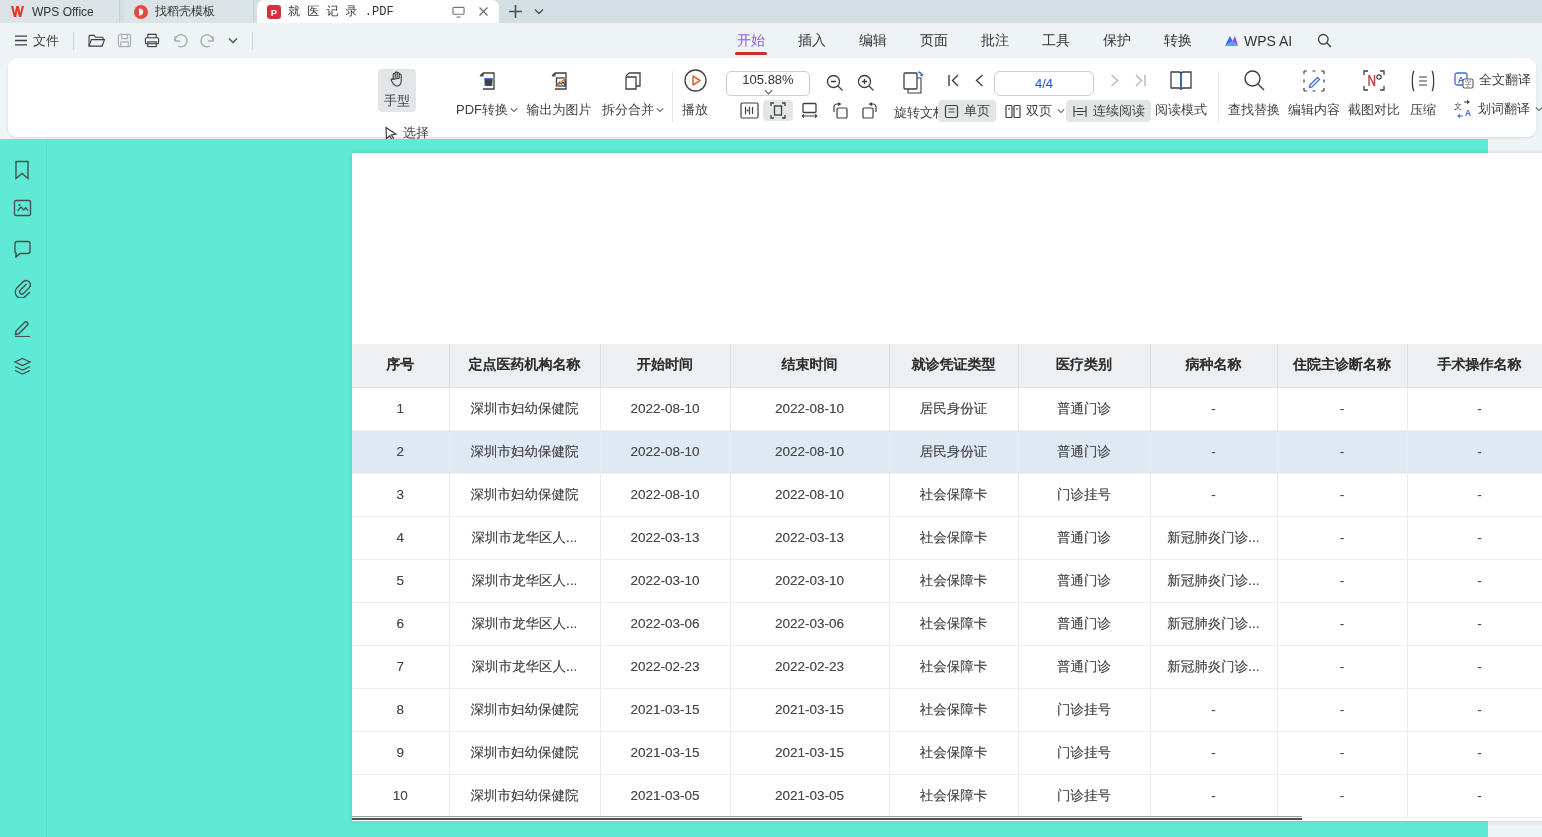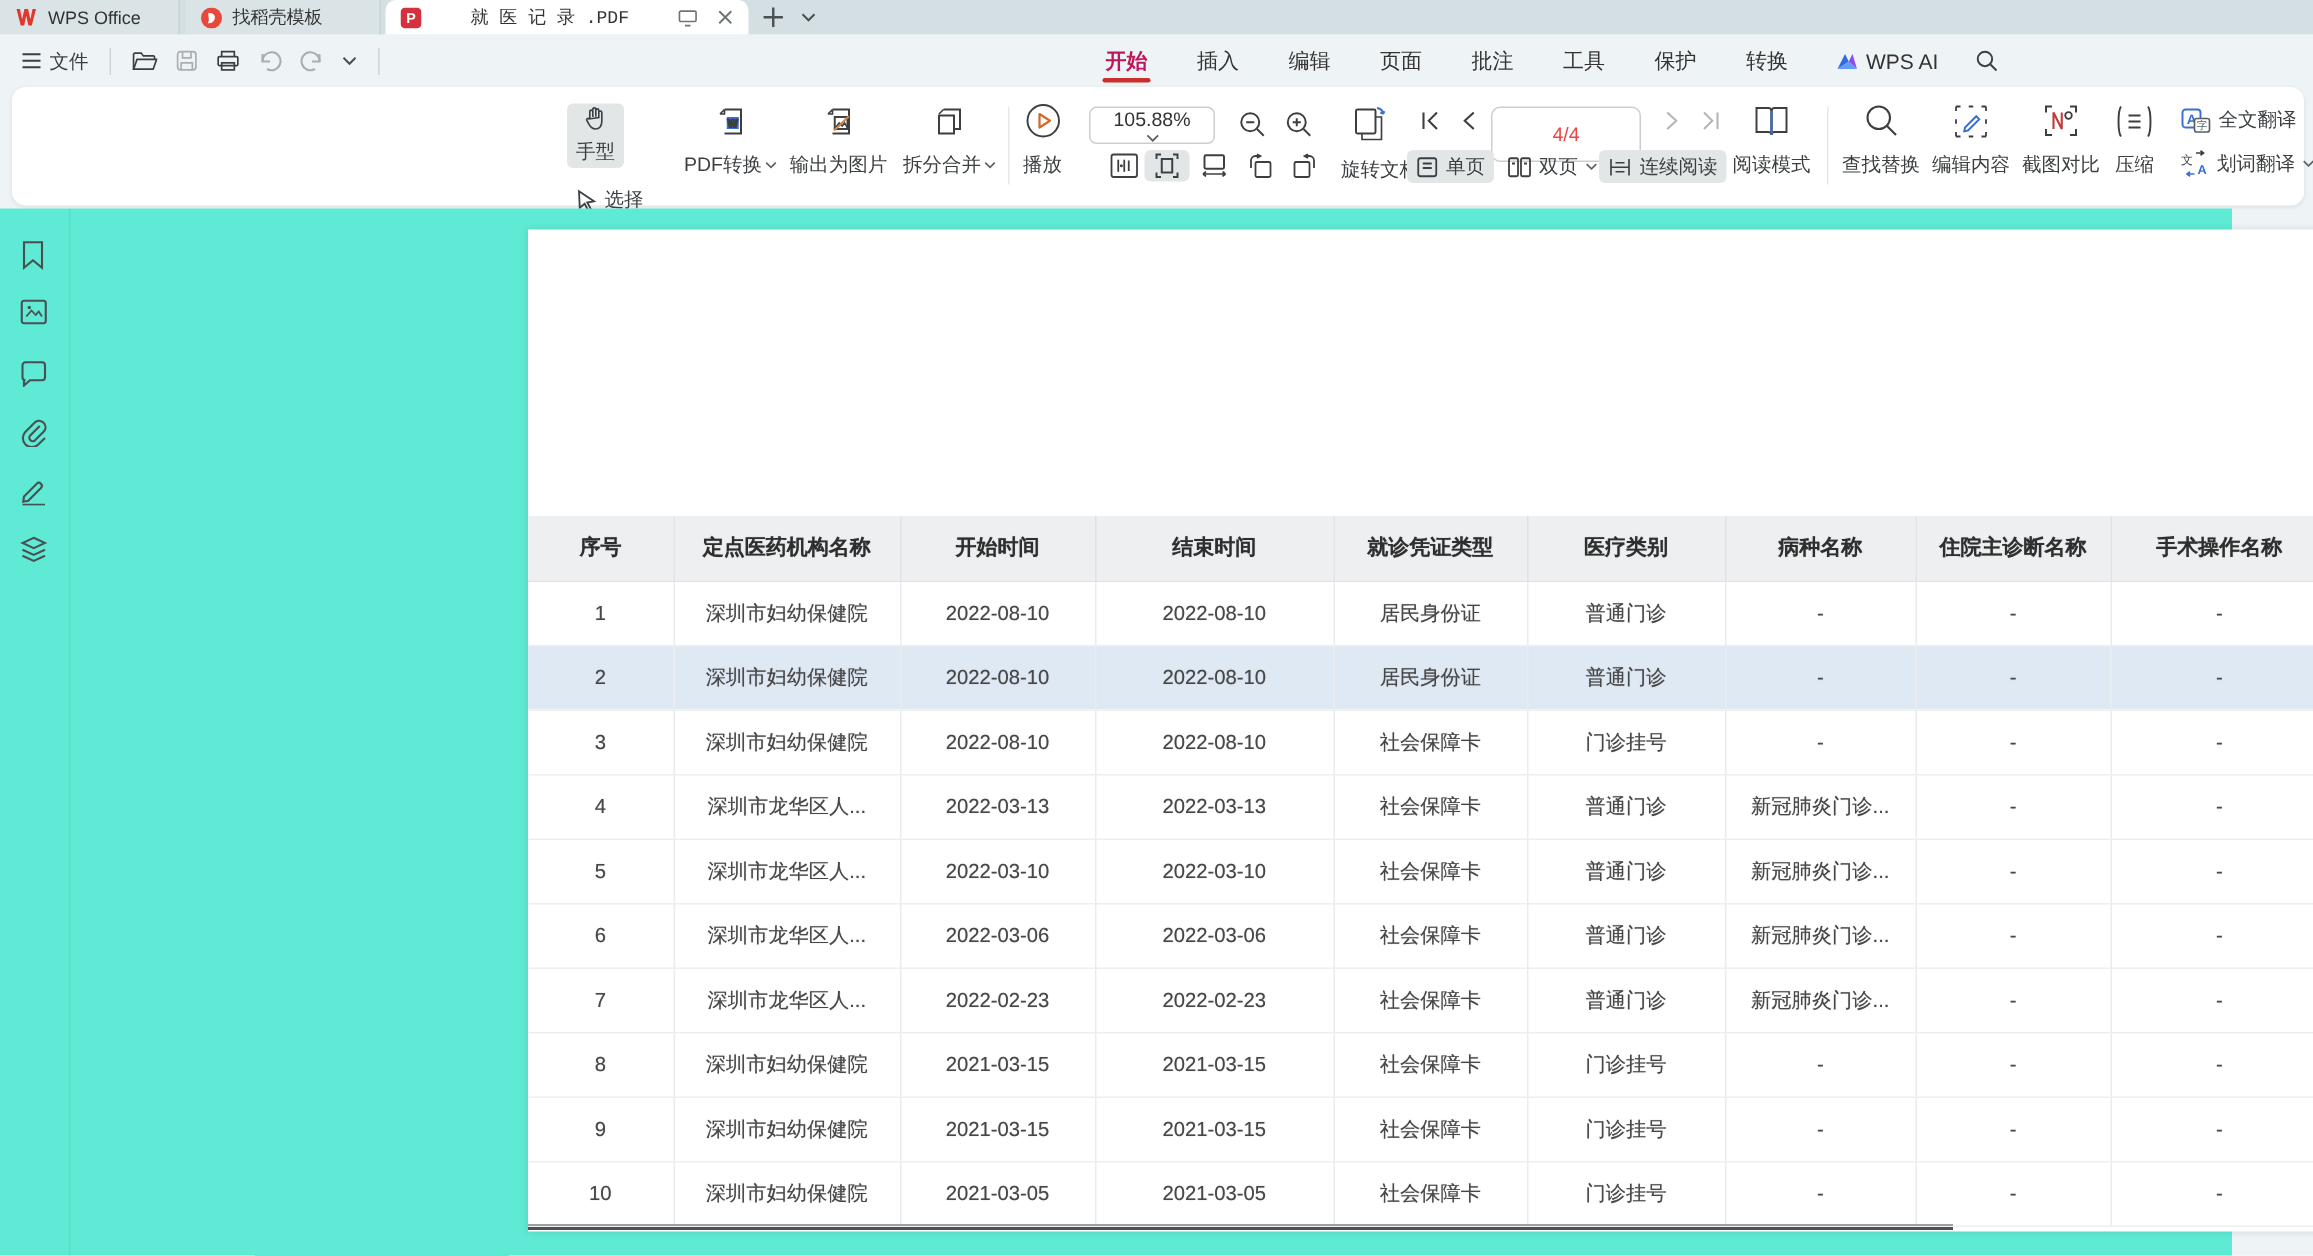--- a/index.html
+++ b/index.html
@@ -6,49 +6,49 @@
   html,body { width:1542px; height:837px; overflow:hidden;
     font-family:"Liberation Sans","DejaVu Sans",sans-serif; background:#eef3f5; }
   svg { display:block; }
 
   
   .tabbar { position:absolute; left:0; top:0; width:1542px; height:23px; background:#d3dfe3; }
   .tab { position:absolute; top:0; height:23px; display:flex; align-items:center; gap:7px;
          padding:0 10px; font-size:12px; color:#333; cursor:default; }
   .tab.inactive { background:#dae3e6; border-right:1px solid #c6d2d6; }
   .tab.active { background:#fff; border-radius:7px 7px 0 0; }
-  .tab-title { white-space:nowrap;text-align:center; }
+  .tab-title { white-space:nowrap; }
   .tabbar-btn { position:absolute; top:0; height:23px; display:flex; align-items:center; color:#555; }
 
   
   .quickrow { position:absolute; left:0; top:23px; width:1542px; height:35px; background:#eef3f5; }
   .qgroup { position:absolute; top:0; height:35px; display:flex; align-items:center; }
   .qbtn { display:flex; align-items:center; gap:5px; padding:4px 6px; border-radius:4px; color:#3c3f41; font-size:13px; }
   .qdiv { width:1px; height:18px; background:#ccd5d8; margin:0 8px; }
   .dim  { opacity:.38; }
   .menu { position:absolute; left:735px; top:0; height:35px; display:flex; align-items:center; gap:29px; font-size:14px; color:#333; }
   .menu-item { position:relative; padding:7px 2px; cursor:default; }
-  .menu-item.active { color:#be185d; font-weight:700; }
+  .menu-item.active { color:#8b5cf6; font-weight:400; }
   .menu-item.active::after { content:""; position:absolute; left:0; right:0; bottom:2px; height:3px; background:#c9302c; border-radius:2px; }
   .menu-ai { display:flex; align-items:center; gap:5px; font-size:14px; color:#333; }
 
   
   .ribbon { position:absolute; left:8px; top:58px; width:1528px; height:79px; background:#fff;
             border-radius:9px; box-shadow:0 1px 3px rgba(40,60,70,.10); }
   .rb { position:absolute; display:flex; align-items:center; gap:5px; font-size:13px; color:#3c3f41;
         padding:2px 6px; border-radius:4px; white-space:nowrap; }
   .rb.sel { background:#e3e6e7; }
   .t-col { position:absolute; top:9px; display:flex; flex-direction:column; align-items:center; width:78px; }
   .t-col .cap { font-size:13px; color:#3c3f41; margin-top:7px; display:flex; align-items:center; gap:2px; white-space:nowrap; }
   .t-col .ic { height:27px; display:flex; align-items:center; }
   .vdiv { position:absolute; top:13px; height:52px; width:1px; background:#e5e8ea; }
   .zoombox { position:absolute; display:flex; align-items:center; justify-content:space-between;
              border:1px solid #c9ced1; border-radius:5px; padding:0 8px; height:25px; font-size:13px; color:#333; background:#fff; }
-  .pagebox { position:absolute; border:1px solid #c9ced1; border-radius:6px; height:37px; text-align:center;
-             font-size:13px; color:#ef4444; background:#fff; outline:none; }
+  .pagebox { position:absolute; border:1px solid #c9ced1; border-radius:6px; height:25px; text-align:center;
+             font-size:13px; color:#1d4ed8; background:#fff; outline:none; }
   .navbtn { position:absolute; top:72px; }
 
   
   .workspace { position:absolute; left:0; top:139px; width:1488px; height:698px; background:#5eead4; }
   .siderail { position:absolute; left:0; top:0; width:47px; height:698px; border-right:1px solid rgba(90,110,120,.12); }
   .rail-ic { position:absolute; left:13px; }
   .page { position:absolute; left:352px; top:14px; width:1200px; height:668px; background:#fff;
           box-shadow:0 0 5px rgba(50,70,80,.18); }
 
   

